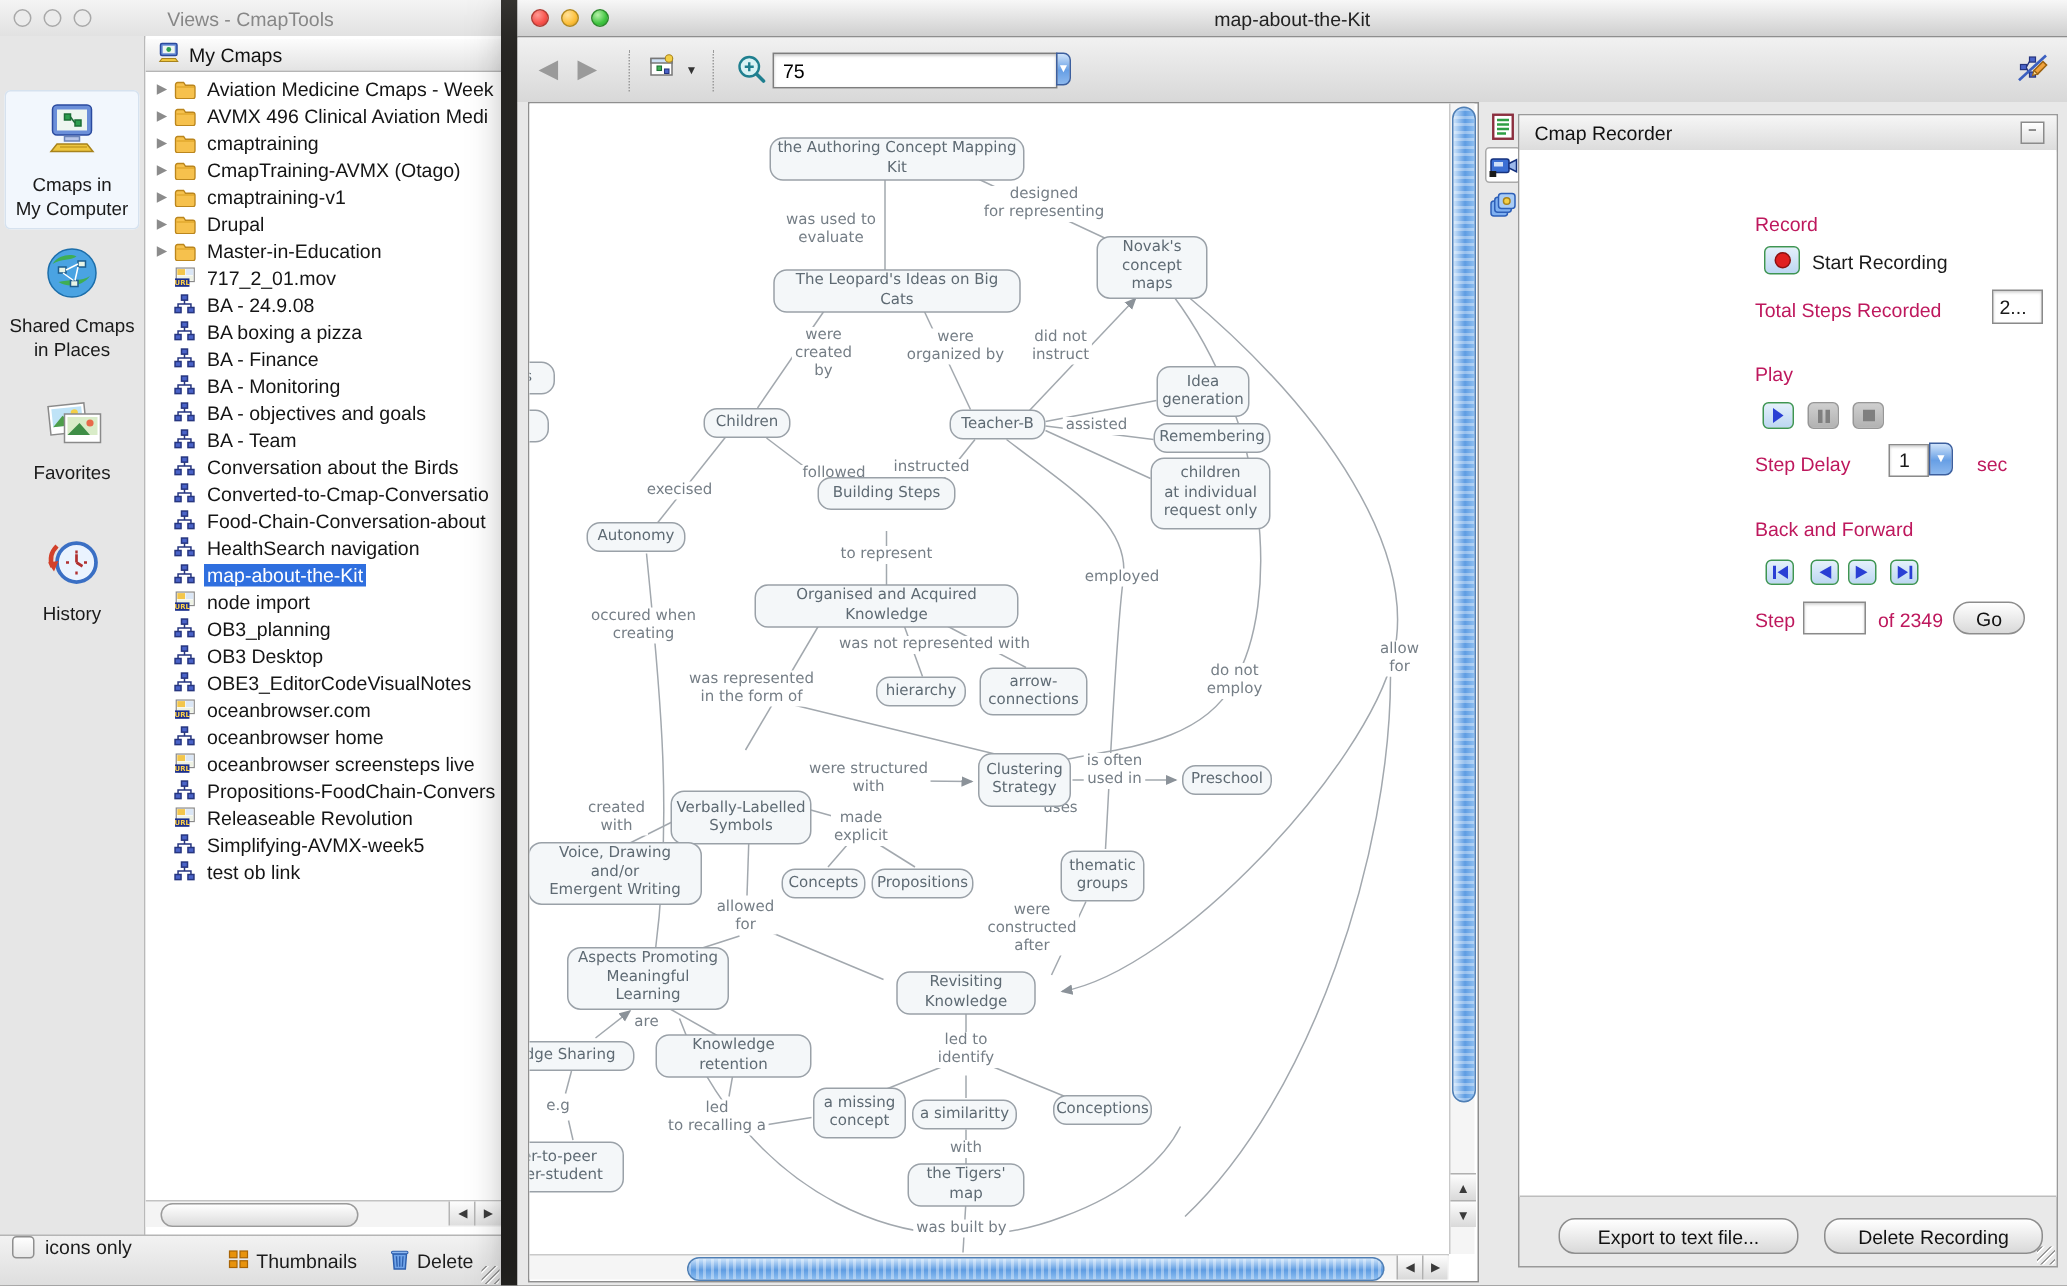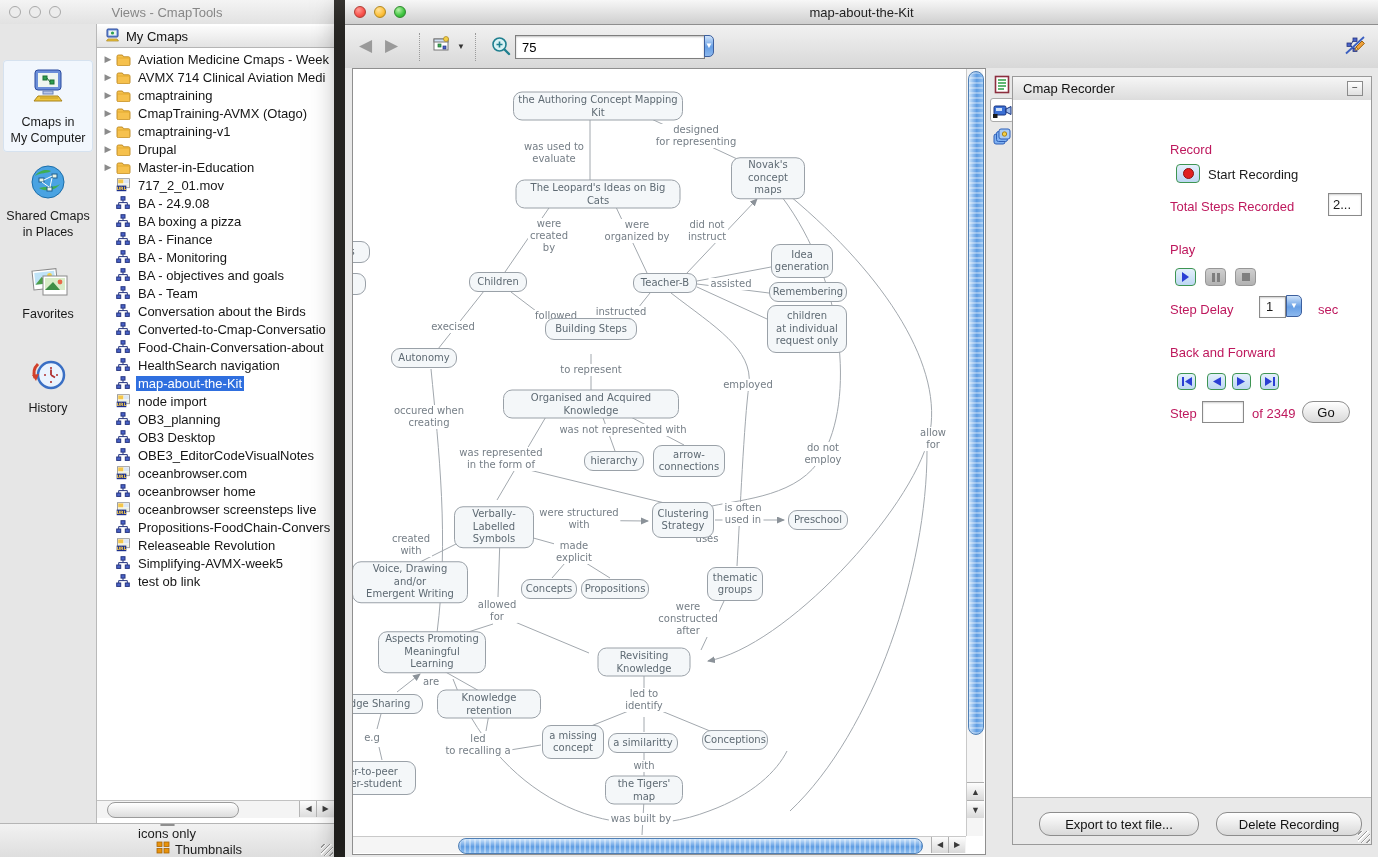--- a/index.html
+++ b/index.html
@@ -40,21 +40,21 @@
   .tree-label{margin-left:5px;padding:0 2px;}
   .tree-label.sel{background:#2f6fdf;color:#fff;}
   .tree-hscroll{position:absolute;left:0;right:0;bottom:6px;height:17px;background:#f4f4f4;
      border-top:1px solid #c2c2c2;}
   .tree-hthumb{position:absolute;left:10px;top:1px;width:130px;height:14px;border-radius:8px;
      background:linear-gradient(#ffffff,#dcdcdc);border:1px solid #9b9b9b;}
   .hbtn{position:absolute;top:0;width:17px;height:16px;background:linear-gradient(#fdfdfd,#dedede);
      border-left:1px solid #b5b5b5;color:#3c3c3c;font-size:8px;text-align:center;line-height:16px;}
   .lw-footer{position:absolute;left:0;right:0;bottom:0;height:33px;
      background:linear-gradient(#f2f2f2,#dedede);border-top:1px solid #b5b5b5;
-     display:flex;align-items:center;font-size:13px;color:#1c1c1c;flex-direction:column;}
+     display:flex;font-size:13px;color:#1c1c1c;}
   .checkbox{width:13px;height:13px;border:1px solid #8f8f8f;border-radius:3px;background:linear-gradient(#fff,#e8e8e8);margin:0 7px 0 8px;}
   
   #map-window{left:345px;top:0;width:1033px;height:857px;}
   .toolbar{position:absolute;left:0;right:0;top:25px;height:43px;
      background:linear-gradient(#f1f1f1,#d8d8d8);border-bottom:1px solid #979797;}
   .tb-sep{position:absolute;top:8px;height:28px;border-left:1px dotted #9b9b9b;}
   .nav-arrow{position:absolute;top:12px;font-size:17px;color:#9a9a9a;line-height:18px;}
   .zoom-combo{position:absolute;left:170px;top:10px;width:188px;height:22px;background:#fff;
      border:1px solid #7e7e7e;box-shadow:inset 0 1px 2px rgba(0,0,0,.25);display:flex;}
   .zoom-combo input{flex:1;border:none;outline:none;font-size:13px;padding:0 6px;font-family:"Liberation Sans",sans-serif;background:transparent;}
@@ -200,21 +200,21 @@
             <span class="tree-label">Aviation Medicine Cmaps - Week</span>
           </div>
           <div class="tree-row">
             <span class="disc">▶</span>
             <span class="tree-ic">
               <svg width="15" height="13" viewBox="0 0 15 13">
                 <path d="M1,3.5 C1,2.7 1.6,2 2.4,2 h4 l1.2,1.8 h5 c0.8,0 1.4,0.7 1.4,1.5 v6 c0,0.8 -0.6,1.5 -1.4,1.5 h-10.2 c-0.8,0 -1.4,-0.7 -1.4,-1.5 z" fill="#f6c14d" stroke="#bb861d" stroke-width="0.9"></path>
                 <path d="M1.6,5 h11.8" stroke="#e2a92e" stroke-width="0.9"></path>
               </svg>
             </span>
-            <span class="tree-label">AVMX 714 Clinical Aviation Medi</span>
+            <span class="tree-label">AVMX 496 Clinical Aviation Medi</span>
           </div>
           <div class="tree-row">
             <span class="disc">▶</span>
             <span class="tree-ic">
               <svg width="15" height="13" viewBox="0 0 15 13">
                 <path d="M1,3.5 C1,2.7 1.6,2 2.4,2 h4 l1.2,1.8 h5 c0.8,0 1.4,0.7 1.4,1.5 v6 c0,0.8 -0.6,1.5 -1.4,1.5 h-10.2 c-0.8,0 -1.4,-0.7 -1.4,-1.5 z" fill="#f6c14d" stroke="#bb861d" stroke-width="0.9"></path>
                 <path d="M1.6,5 h11.8" stroke="#e2a92e" stroke-width="0.9"></path>
               </svg>
             </span>
             <span class="tree-label">cmaptraining</span>
@@ -774,21 +774,21 @@
           <div class="cnode" style="left: 455px; top: 223px; width: 78px; min-height: 20px;">Remembering</div>
           <div class="cnode" style="left: 454px; top: 260px; width: 80px; min-height: 48px;">children
 at individual
 request only</div>
           <div class="cnode" style="left: 71px; top: 289px; width: 66px; min-height: 20px;">Autonomy</div>
           <div class="cnode" style="left: 238px; top: 260px; width: 92px; min-height: 22px;">Building Steps</div>
           <div class="cnode" style="left: 238px; top: 335px; width: 176px; min-height: 22px;">Organised and Acquired Knowledge</div>
           <div class="cnode" style="left: 261px; top: 392px; width: 60px; min-height: 20px;">hierarchy</div>
           <div class="cnode" style="left: 336px; top: 392px; width: 72px; min-height: 32px;">arrow-
 connections</div>
-          <div class="cnode" style="left: 141px; top: 458px; width: 80px; min-height: 36px;">Verbally-Labelled
+          <div class="cnode" style="left: 141px; top: 476px; width: 94px; min-height: 36px;">Verbally-Labelled
 Symbols</div>
           <div class="cnode" style="left: 330px; top: 451px; width: 62px; min-height: 36px;">Clustering
 Strategy</div>
           <div class="cnode" style="left: 465px; top: 451px; width: 60px; min-height: 20px;">Preschool</div>
           <div class="cnode" style="left: 57px; top: 513px; width: 116px; min-height: 34px;">Voice, Drawing and/or
 Emergent Writing</div>
           <div class="cnode" style="left: 196px; top: 520px; width: 56px; min-height: 20px;">Concepts</div>
           <div class="cnode" style="left: 262px; top: 520px; width: 68px; min-height: 20px;">Propositions</div>
           <div class="cnode" style="left: 382px; top: 515px; width: 56px; min-height: 34px;">thematic
 groups</div>

